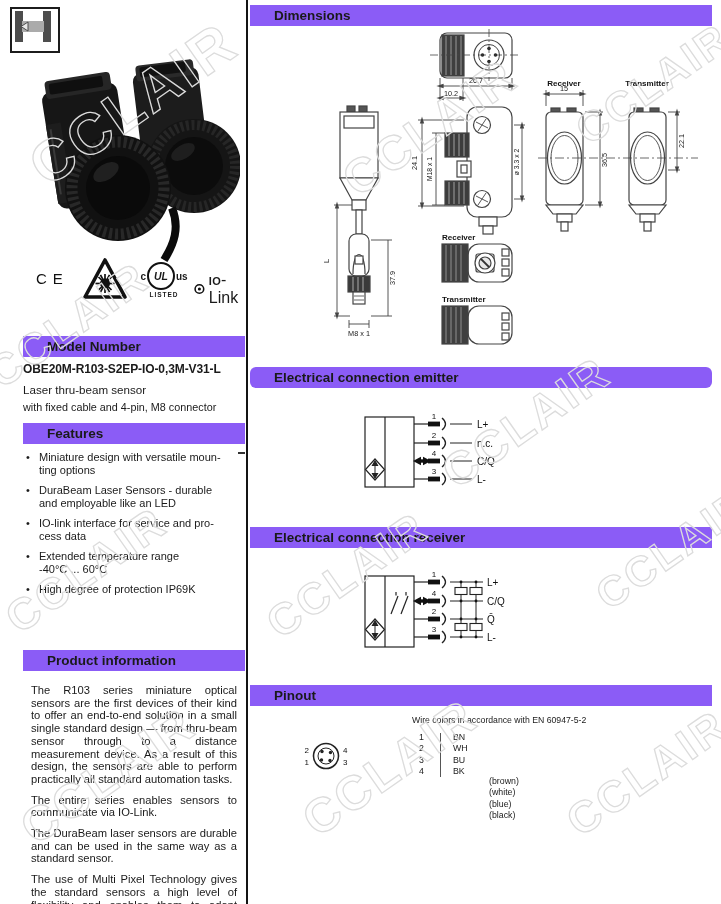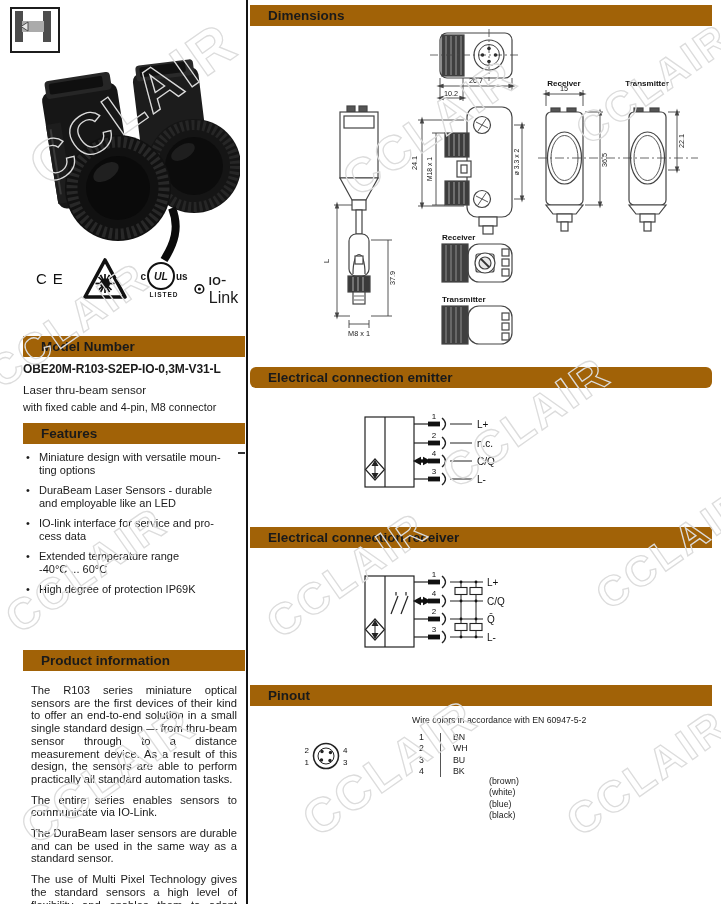--- a/index.html
+++ b/index.html
@@ -2,22 +2,22 @@
 <html><head>
 <meta charset="utf-8">
 <style>
   html,body{margin:0;padding:0;background:#fff;}
   body{width:721px;height:904px;position:relative;overflow:hidden;
        font-family:"Liberation Sans",sans-serif;color:#1a1a1a;}
   .abs{position:absolute;}
   .wm{position:absolute;font-weight:bold;letter-spacing:3px;color:transparent;
       -webkit-text-stroke:1.3px #dcdcdc;transform:rotate(-35deg);z-index:6;
       pointer-events:none;white-space:nowrap;}
-  .bar{position:absolute;background:#a16207;height:21px;box-sizing:border-box;
-       font-weight:bold;font-size:13.5px;padding:3px 0 0 18px;z-index:2;}
+  .bar{position:absolute;background:#8b5cf6;height:21px;box-sizing:border-box;
+       font-weight:bold;font-size:13.5px;padding:3px 0 0 24px;z-index:2;}
   .bar-l{left:23px;width:222px;}
   .bar-r{left:250px;width:462px;}
   .divider{position:absolute;left:246px;top:0;width:2px;height:904px;background:#141414;}
   .tick{position:absolute;left:238px;top:452px;width:7px;height:1.5px;background:#333;}
   .iconbox{position:absolute;left:10px;top:7px;width:46px;height:42px;
            border:2px solid #1c1c1c;background:#fff;}
   .certrow{position:absolute;left:30px;top:256px;width:215px;height:52px;}
   .ce{position:absolute;left:6px;top:14px;font-size:15px;letter-spacing:6px;color:#111;}
   .laser{position:absolute;left:52px;top:0px;}
   .ul{position:absolute;left:106px;top:6px;width:56px;text-align:center;}

